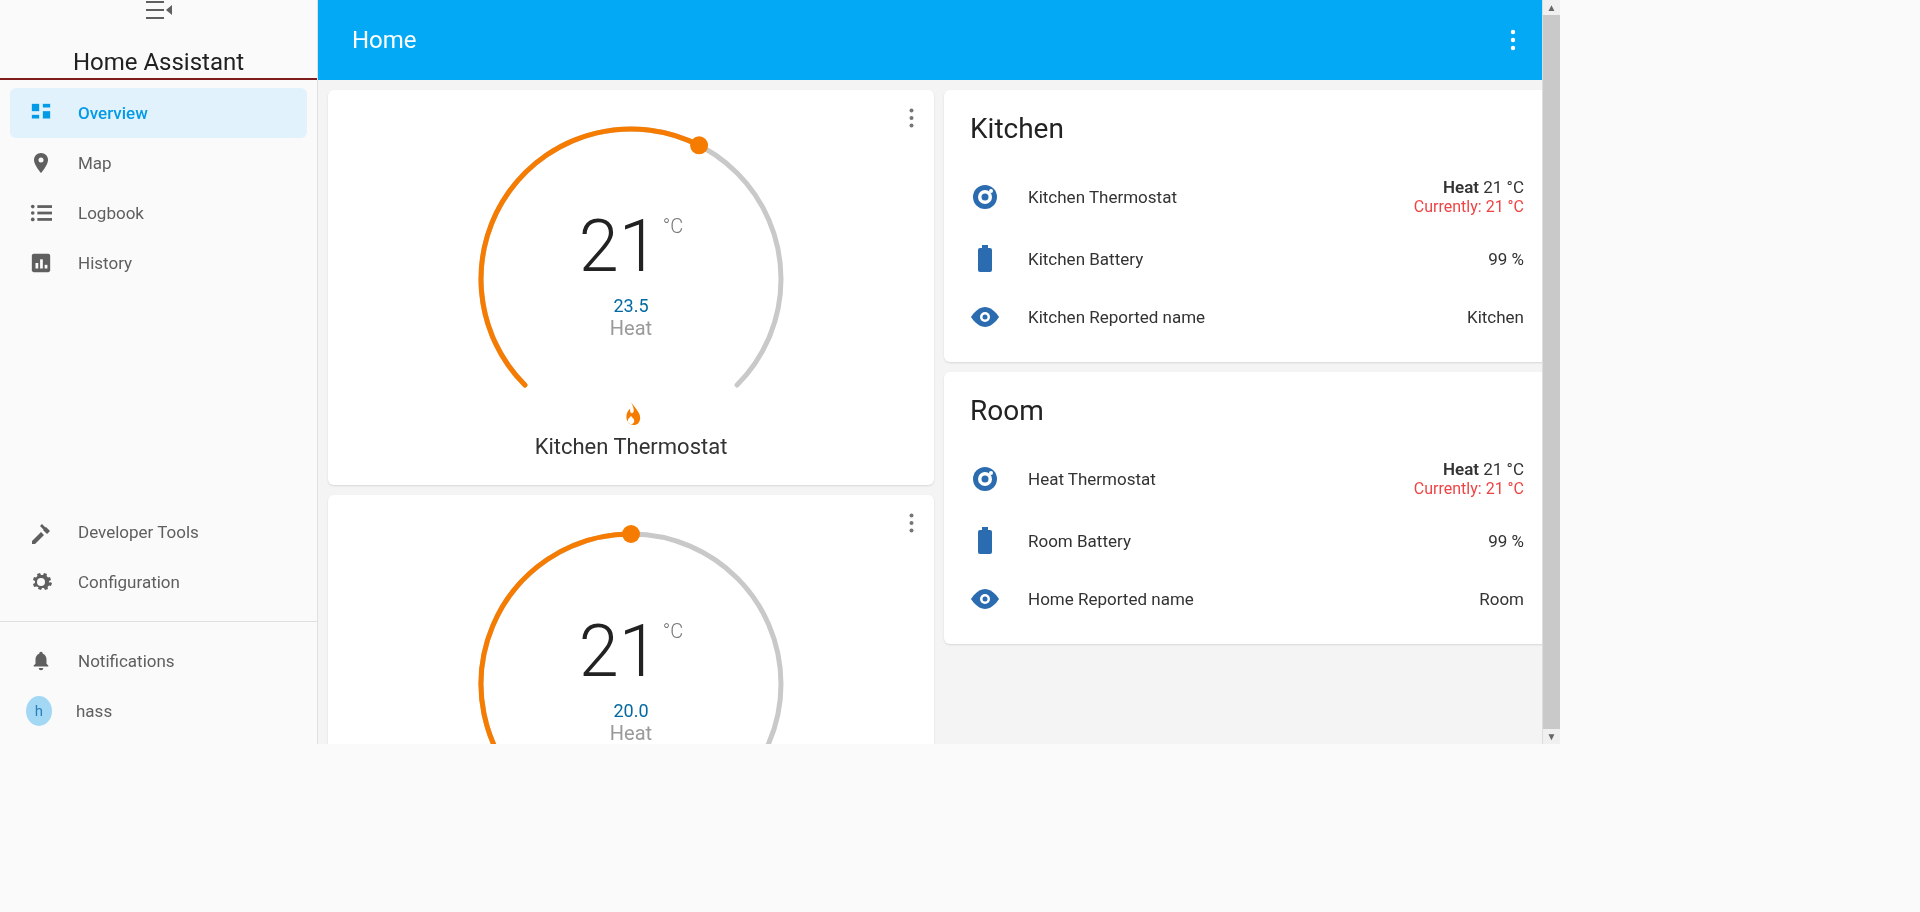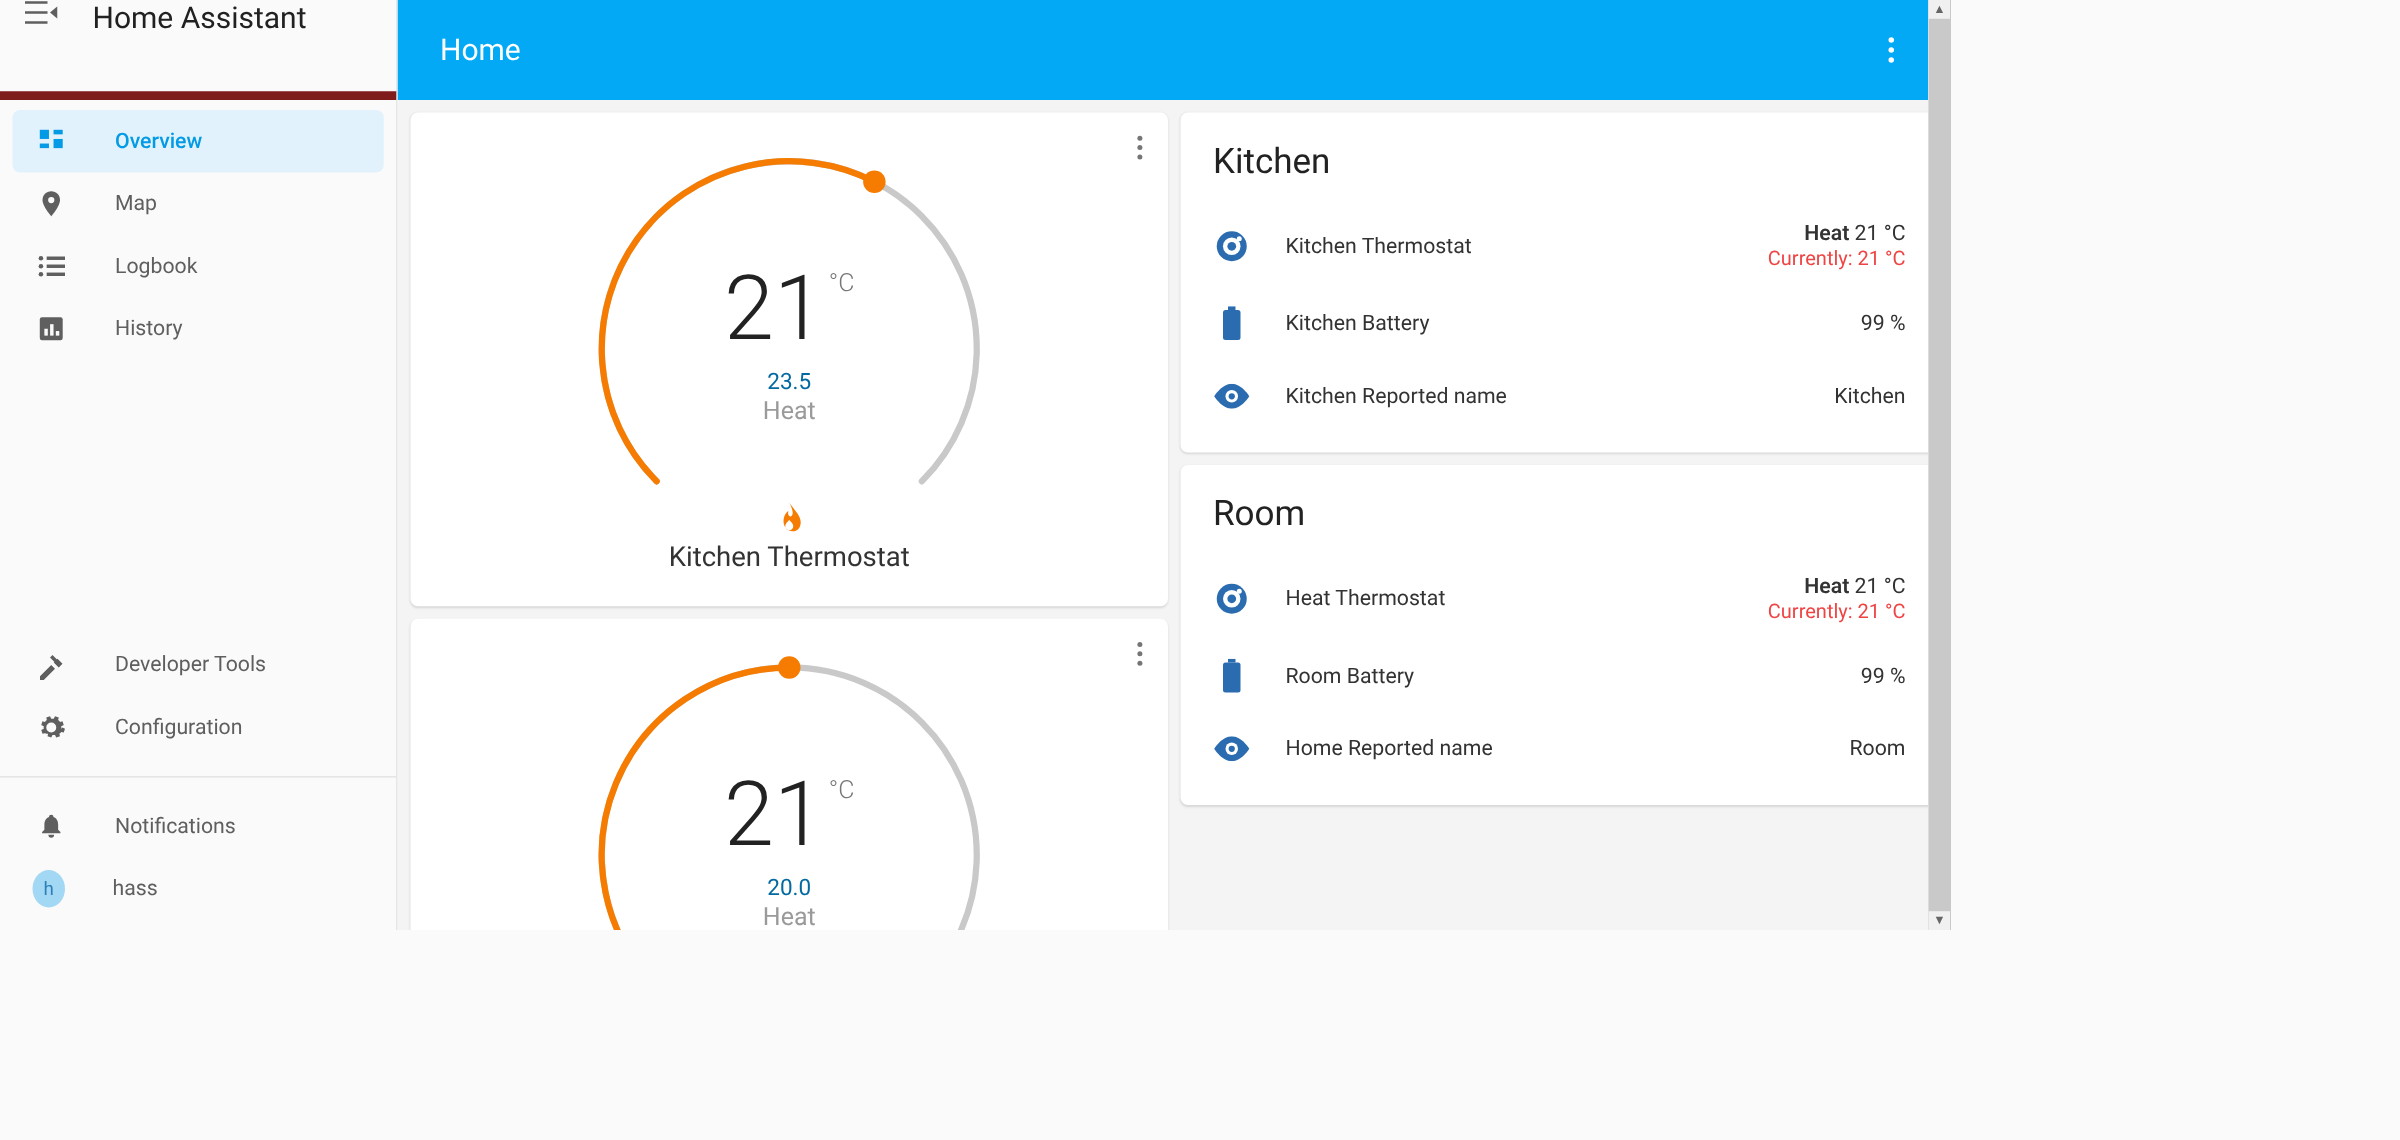--- a/index.html
+++ b/index.html
@@ -1,23 +1,23 @@
 <!DOCTYPE html>
 <html><head>
 <meta charset="utf-8">
 <style>
   * { box-sizing: border-box; margin: 0; padding: 0; }
   html, body { height: 100%; width: 100%; font-family: -apple-system, BlinkMacSystemFont, "Segoe UI", Roboto, "Helvetica Neue", Arial, sans-serif; color: #212121; background: #fafafa; }
   .app { display: flex; width: 1560px; height: 744px; position: relative; background:#fafafa;}
   
   .sidebar { width: 318px; background: #fafafa; border-right: 1px solid #e0e0e0; display:flex; flex-direction:column;}
-  .sb-header { display:flex; align-items:flex-start; height:80px; padding:0 20px; gap:28px; border-bottom:7px solid #7f1d1d;}
+  .sb-header { display:flex; align-items:center; height:80px; padding:0 20px; gap:28px; border-bottom:2px solid #7f1d1d;flex-direction:column;}
   .sb-title { font-size:24px; font-weight:400; color:#212121;}
   .nav { padding:8px 10px; flex:0 0 auto;}
-  .nav-item { display:flex; align-items:center; gap:38px; height:50px; padding:0 18px; border-radius:6px; font-size:17px; color:#5f5f5f; cursor:pointer;}
+  .nav-item { display:flex; align-items:center; gap:24px; height:50px; padding:0 18px; border-radius:6px; font-size:17px; color:#5f5f5f; cursor:pointer;}
   .nav-item .icon { width:26px; height:26px; display:flex; align-items:center; justify-content:center; color:#5f5f5f;}
   .nav-item.active { background:#e1f2fd; color:#039be5;}
   .nav-item.active .icon { color:#039be5;}
   .nav-item.active .label { color:#039be5; font-weight:500;}
   .nav-gap { flex:1;}
   .nav-bottom { padding:8px 10px;}
   .divider { border-top:1px solid #e0e0e0; margin:6px 0 6px 0;}
   .avatar { width:30px; height:30px; border-radius:50%; background:#a3d8f4; color:#2c7fb8; display:flex; align-items:center; justify-content:center; font-size:15px;}
   .nav-item .avatar-wrap { width:26px; display:flex; justify-content:center; margin-left:-2px;}
   

